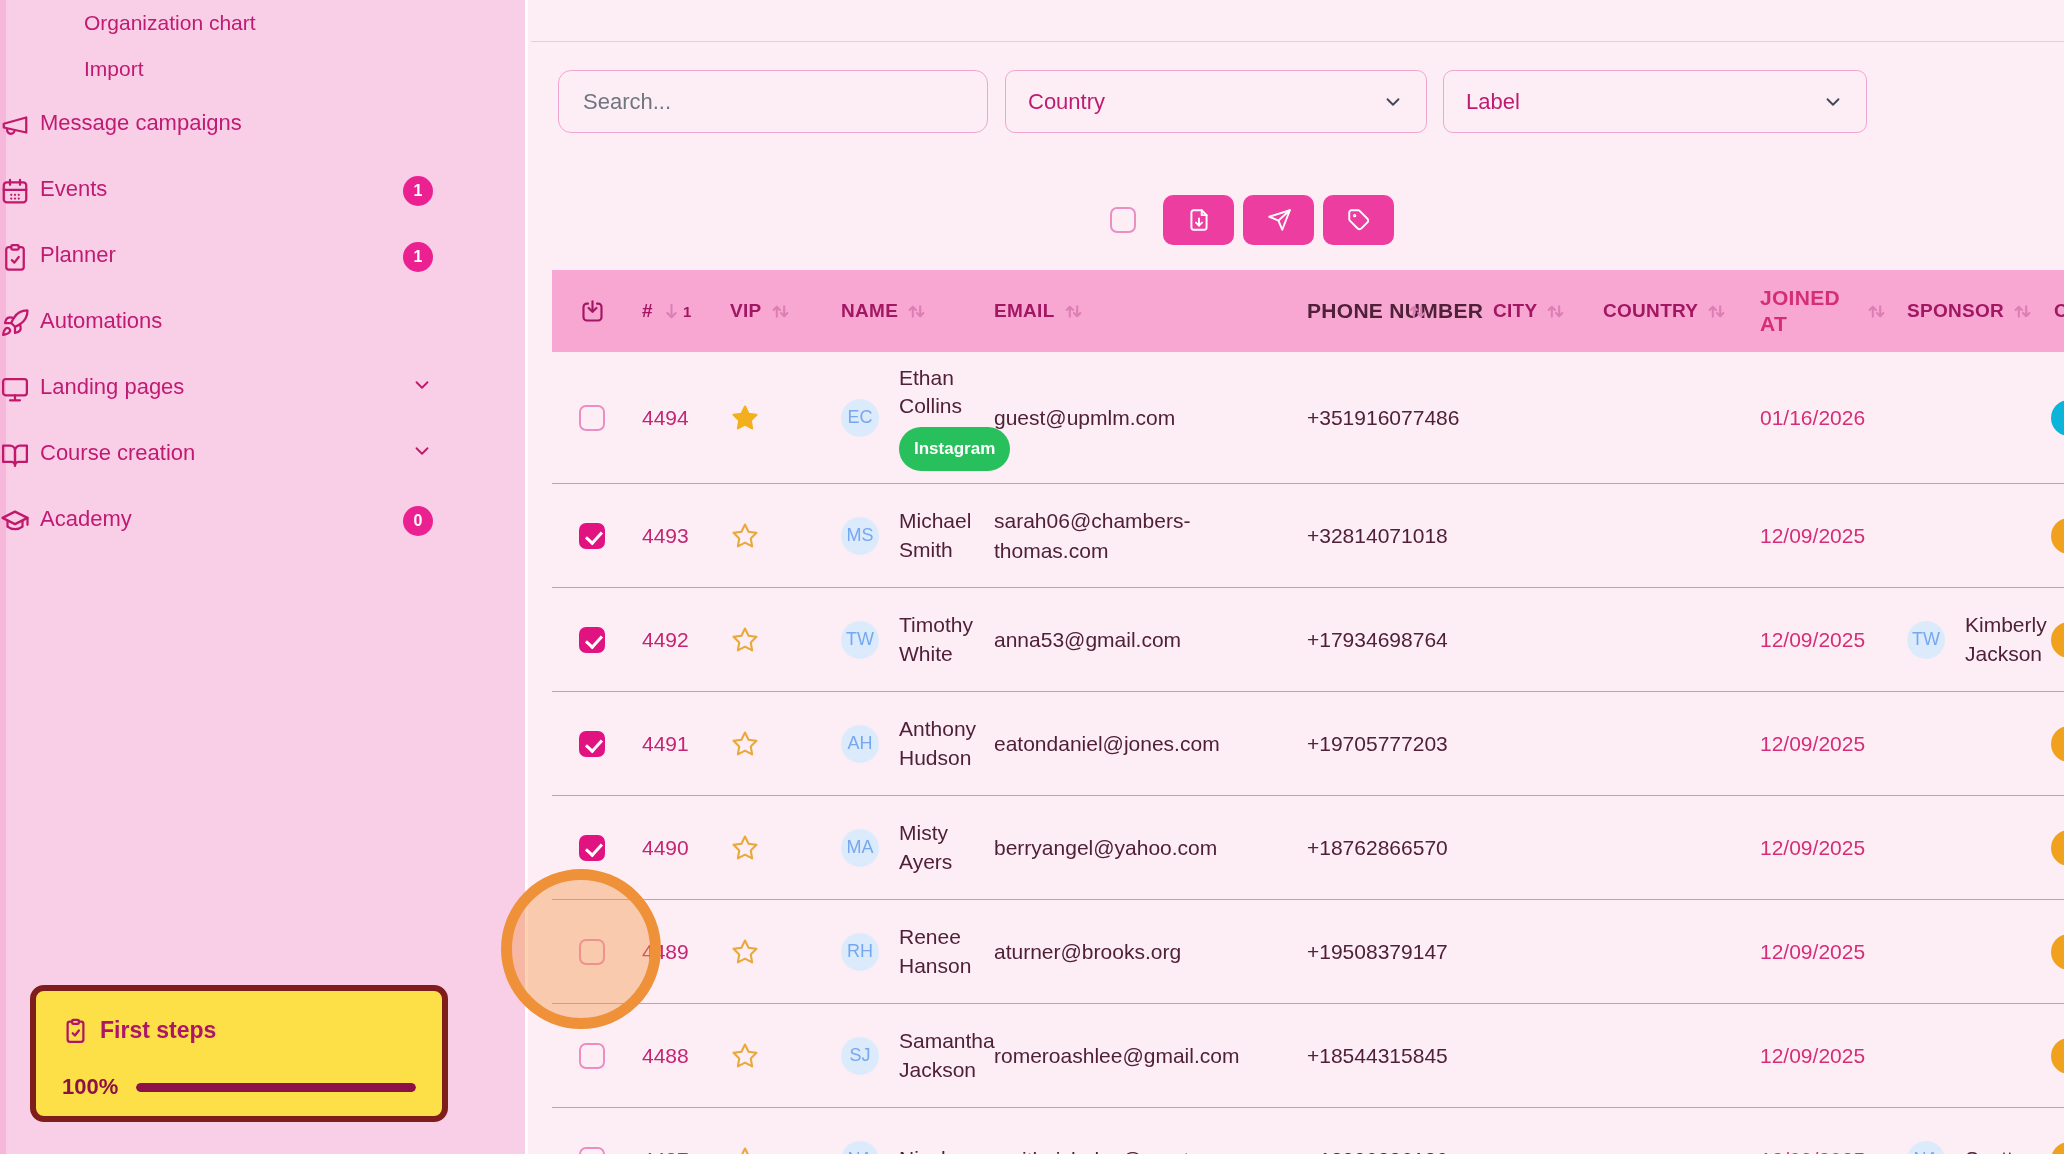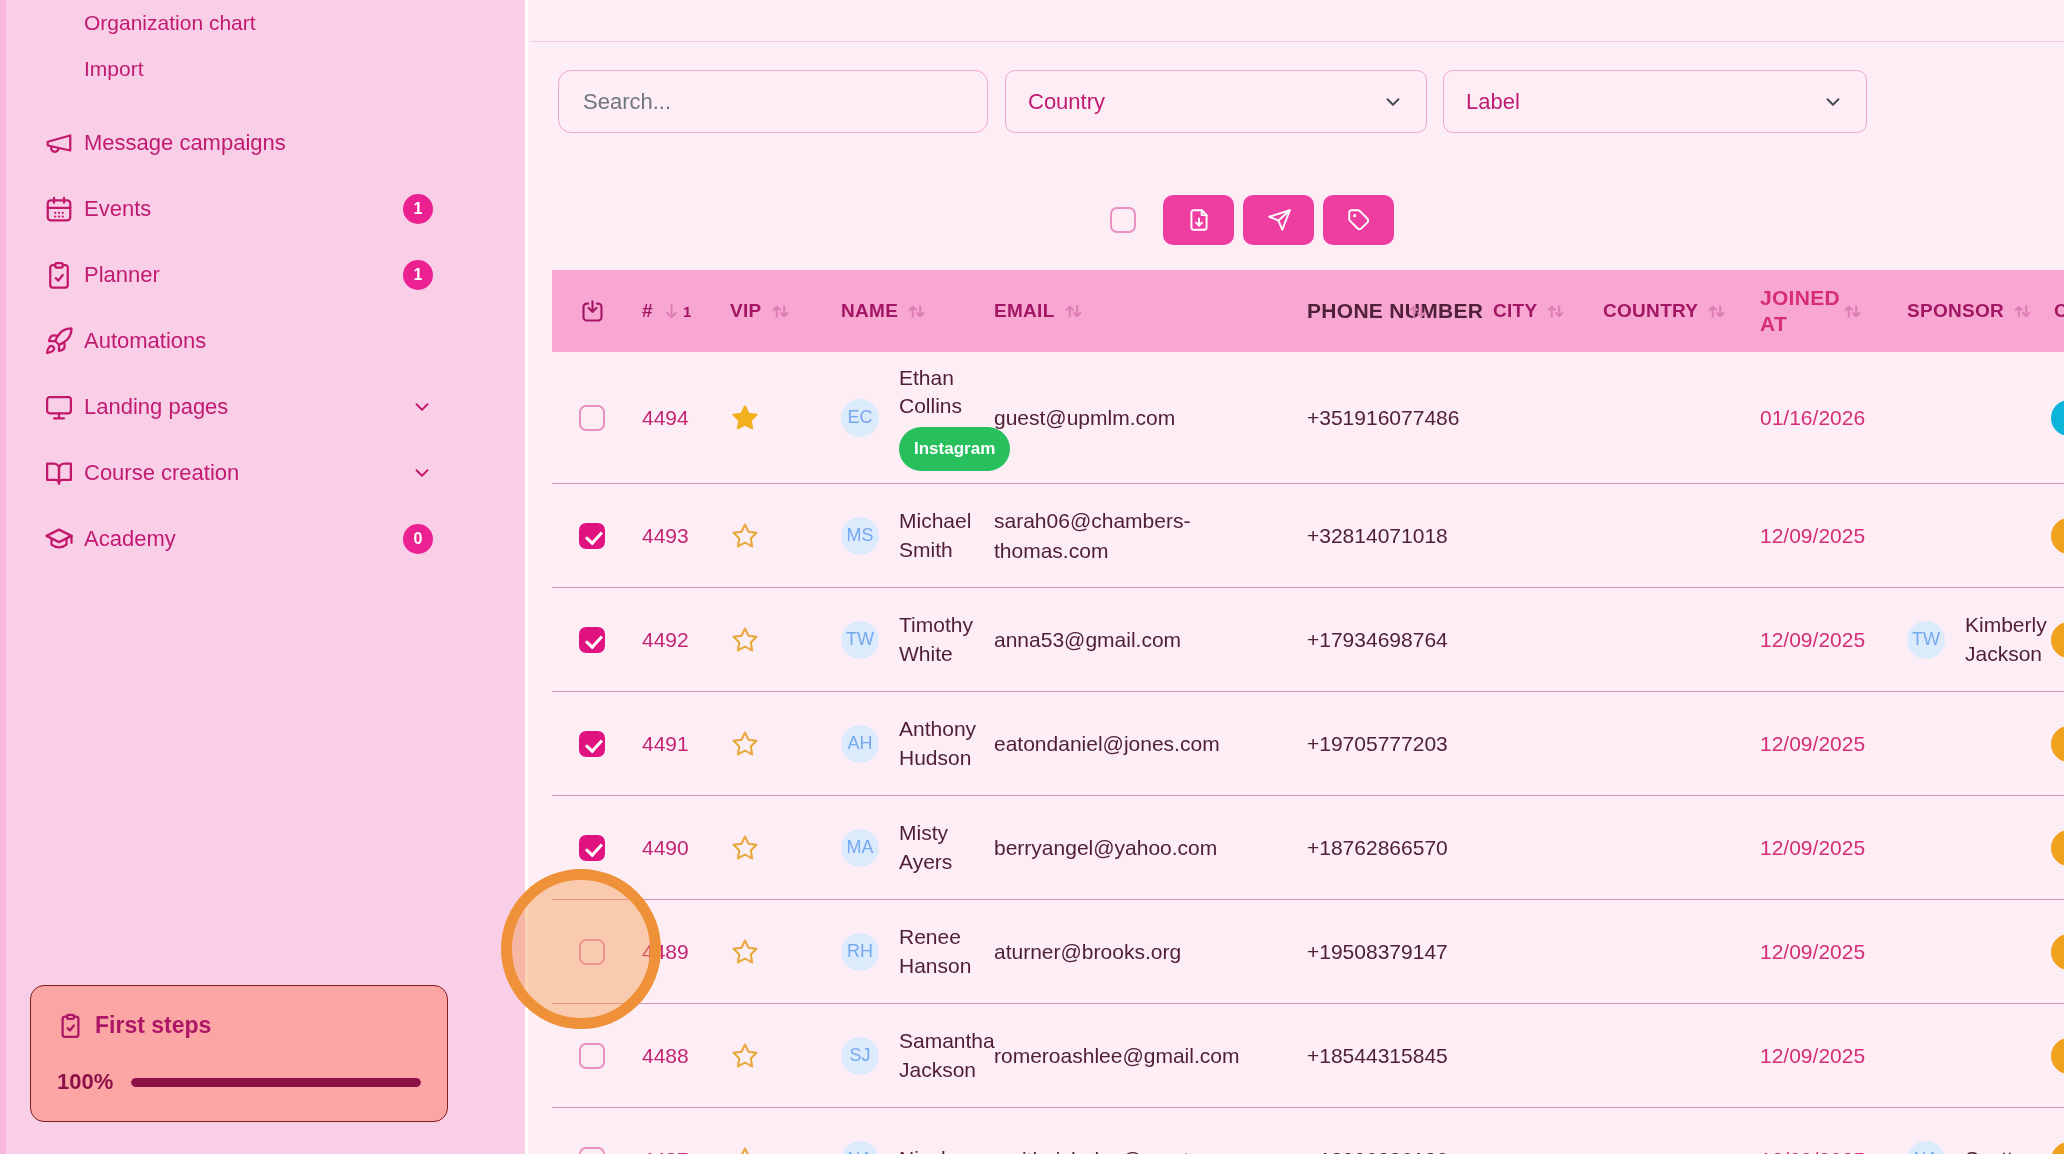--- a/index.html
+++ b/index.html
@@ -5,30 +5,30 @@
   * { margin:0; padding:0; box-sizing:border-box; }
   html,body { background:#fdeef6; }
   body { font-family:"Liberation Sans", sans-serif; }
   #app { position:relative; width:2064px; height:1154px; overflow:hidden; background:#fdeef6; }
 
   
   .sidebar { position:absolute; left:0; top:0; bottom:0; width:528px; background:#f9cfe7; border-right:3px solid #fffdfe; }
   .side-edge { position:absolute; left:0; top:0; bottom:0; width:6px; background:#f6b7db; }
   .nav { position:absolute; left:0; top:0; right:0; }
   .side-sub { height:46px; display:flex; align-items:center; padding-left:84px; color:#c01a72; font-size:21px; cursor:pointer; }
-  .side-item { height:66px; display:flex; align-items:center; padding-left:44px; padding-right:92px; color:#c01a72; font-size:22px; cursor:pointer; }
+  .side-item { height:66px; display:flex; padding-right:92px; color:#c01a72; font-size:22px; cursor:pointer; }
   .side-gap { height:18px; }
   .side-ic { width:30px; height:30px; flex:0 0 30px; display:flex; align-items:center; justify-content:center; }
   .side-ic svg { width:30px; height:30px; stroke:#c2186b; fill:none; stroke-width:1.8; stroke-linecap:round; stroke-linejoin:round; }
   .side-label { margin-left:10px; }
   .side-badge { margin-left:auto; min-width:30px; height:30px; border-radius:15px; background:#eb2191; color:#fff; font-size:16px; font-weight:bold; display:flex; align-items:center; justify-content:center; padding:0 6px; }
   .side-chevron { margin-left:auto; width:22px; height:22px; }
   .side-chevron svg { width:22px; height:22px; stroke:#c2186b; fill:none; stroke-width:2; stroke-linecap:round; stroke-linejoin:round; }
 
-  .first-steps { position:absolute; left:30px; bottom:32px; width:418px; height:137px; background:#fca5a5; border:1px solid #7f1d1d; border-radius:14px; padding:26px 26px 24px 26px;text-align:right; }
+  .first-steps { position:absolute; left:30px; bottom:32px; width:418px; height:137px; background:#fde047; border:6px solid #7f1d1d; border-radius:14px; padding:26px 26px 24px 26px;text-align:right; }
   .fs-title-row { display:flex; align-items:center; }
   .fs-title-row svg { width:27px; height:27px; stroke:#ad1667; fill:none; stroke-width:2; stroke-linecap:round; stroke-linejoin:round; }
   .fs-title { margin-left:11px; color:#ad1667; font-size:23px; font-weight:bold; }
   .fs-progress-row { display:flex; align-items:center; margin-top:30px; }
   .fs-pct { color:#8c1147; font-size:22px; font-weight:bold; }
   .fs-bar { flex:1; height:9px; margin-left:18px; background:transparent; border-radius:5px; overflow:hidden; }
   .fs-bar-fill { height:100%; background:#8c1147; border-radius:5px; }
 
   
   .main { position:absolute; left:531px; top:0; right:0; bottom:0; background:#fdeef6; }
@@ -79,21 +79,21 @@
   .id-text { color:#c32473; font-size:21px; cursor:pointer; }
   .star { width:30px; height:30px; cursor:pointer; }
   .star path { stroke:#e8a93c; stroke-width:1.7; fill:none; stroke-linejoin:round; }
   .star.filled path { fill:#f2b01e; stroke:#f2b01e; }
   .avatar { width:38px; height:38px; border-radius:50%; background:#dcebfc; color:#76a8ef; font-size:18px; display:flex; align-items:center; justify-content:center; flex:0 0 38px; }
   .name-col { display:flex; flex-direction:column; margin-left:20px;justify-content:space-between; }
   .nm { color:#502038; font-size:21px; line-height:1.35; }
   .row-badge { display:inline-block; align-self:flex-start; margin-top:7px; background:#27c05c; color:#fff; font-size:17px; font-weight:bold; padding:12px 15px; border-radius:999px; }
   .em { display:flex; flex-direction:column; color:#502038; font-size:21px; line-height:1.4; }
   .c-phone { color:#502038; font-size:21px; white-space:nowrap; }
-  .c-joined { color:#d52d77; font-size:21px; }
+  .c-joined { color:#d52d77; font-size:21px;justify-content:space-between; }
   .dot { width:36px; height:36px; border-radius:50%; margin-left:-3px; }
 
   
   .highlight-circle { position:absolute; left:501px; top:869px; width:160px; height:160px; border-radius:50%; border:11px solid #ef9138; background:rgba(242,153,74,.42); pointer-events:none; z-index:50; }
 </style>
 </head>
 <body>
 
 <div id="app">
 

